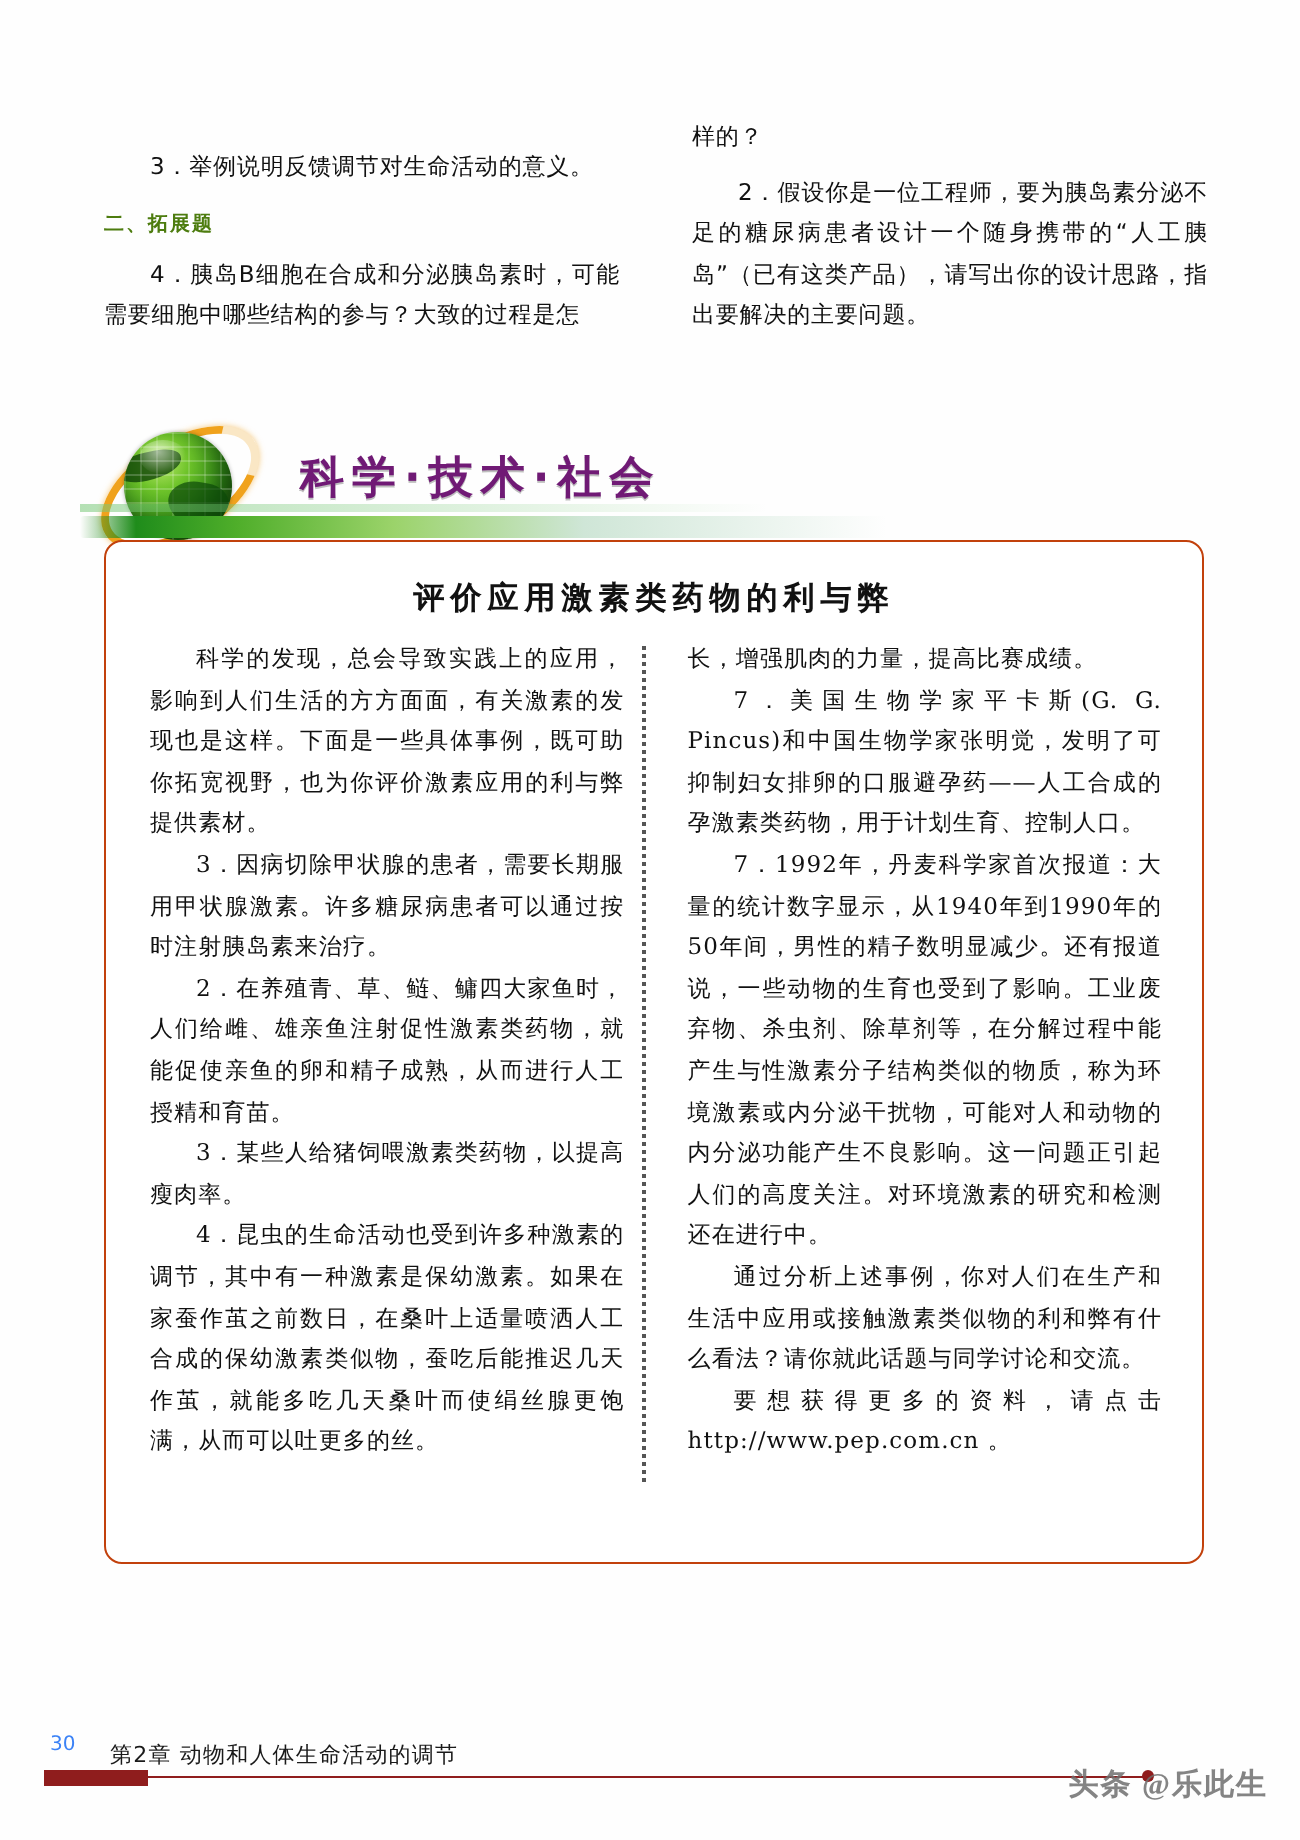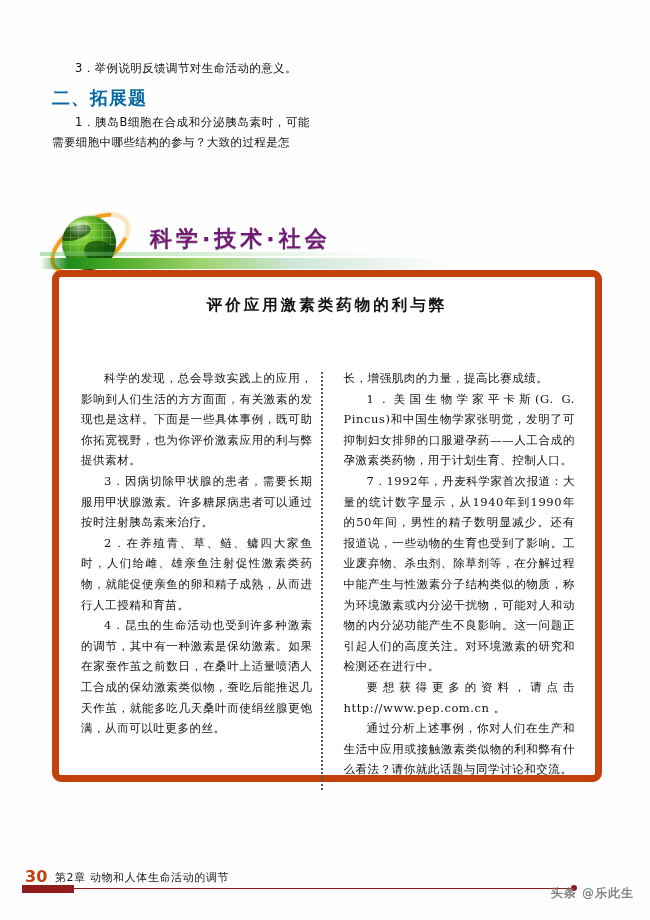--- a/index.html
+++ b/index.html
@@ -54,38 +54,38 @@
   .ex-line {
     font-size: 11.5px;
     line-height: 20.5px;
     letter-spacing: .4px;
     color: #111;
     text-align: justify;
     font-family: "DejaVu Sans", "Liberation Sans", sans-serif;
   }
   .ex-line.indent { text-indent: 2em; }
   .ex-head {
-    font-size: 18px;
+    font-size: 10px;
     font-weight: bold;
     line-height: 20px;
     letter-spacing: 1px;
     margin: 9px 0 4px 0;
-    color: #0369a1;
+    color: #4d7c0f;
   }
   .ex-p { margin: 0 0 0 0; }
   .ex-gap { height: 7px; }
 
   
   .sts-card {
     position: absolute;
     left: 52px;
     top: 270px;
     width: 550px;
     height: 512px;
-    border: 7px solid #c2410c;
+    border: 1px solid #c2410c;
     border-radius: 9px;
     background: #ffffff;
     box-sizing: border-box;
   }
 
   
   .sts-banner {
     position: absolute;
     left: 40px;
     top: 208px;
@@ -213,21 +213,20 @@
     color: #111;
     font-family: "DejaVu Serif", "Liberation Serif", serif;
   }
 
   .article-body {
     position: absolute;
     left: 22px;
     top: 48px;
     right: 20px;
     display: flex;
-    margin-top: 43px;
   }
   .art-col { width: 243px; }
   .art-divider {
     width: 20px;
     position: relative;
   }
   .art-divider::before {
     content: "";
     position: absolute;
     left: 9px;
@@ -279,58 +278,64 @@
     top: 17px;
     width: 6px;
     height: 6px;
     border-radius: 50%;
     background: #8f1d1d;
   }
   .footer-page {
     position: absolute;
     left: 3px;
     top: -1px;
-    font-size: 16px;
-    font-weight: bold;
-    color: #c2410c;
+    font-size: 10px;
+    font-weight: normal;
+    color: #3b82f6;
   }
   .footer-text {
     position: absolute;
     left: 33px;
     top: 2px;
     font-size: 11px;
     letter-spacing: .6px;
     color: #1a1a1a;
   }
 
   .watermark {
     position: absolute;
     right: 16px;
     bottom: 18px;
-    font-size: 12px;
+    font-size: 15px;
     font-weight: bold;
     letter-spacing: 1px;
     color: #6f6f6f;
     opacity: .85;
+    font-family: Liberation Serif, serif;
   }
 </style>
 </head>
 <body>
 
 <div class="page">
 
   <div class="exercises">
     <div class="ex-col left">
       <p class="ex-line ex-p indent">3．举例说明反馈调节对生命活动的意义。</p>
       <div class="ex-head">二、拓展题</div>
-      <p class="ex-line ex-p indent">1．胰岛B细胞在合成和分泌胰岛素时，可能需要细胞中哪些结构的参与？大致的过程是怎</p>
+      <p class="ex-line ex-p indent">4．胰岛B细胞在合成和分泌胰岛素时，可能需要细胞中哪些结构的参与？大致的过程是怎</p>
     </div>
 
     <div class="ex-divider"></div>
 
+    <div class="ex-col right">
+      <p class="ex-line ex-p">样的？</p>
+      <div class="ex-gap"></div>
+      <p class="ex-line ex-p indent">2．假设你是一位工程师，要为胰岛素分泌不足的糖尿病患者设计一个随身携带的“人工胰岛”（已有这类产品），请写出你的设计思路，指出要解决的主要问题。</p>
+    </div>
   </div>
 
   <div class="sts-banner">
     <div class="globe-wrap">
       <div class="orbit"></div>
       <div class="globe">
         <div class="globe-grid"></div>
         <div class="globe-gloss"></div>
       </div>
     </div>
@@ -340,31 +345,32 @@
   </div>
 
   <div class="sts-card">
     <div class="article-title">评价应用激素类药物的利与弊</div>
 
     <div class="article-body">
       <div class="art-col left">
         <p class="art-p indent">科学的发现，总会导致实践上的应用，影响到人们生活的方方面面，有关激素的发现也是这样。下面是一些具体事例，既可助你拓宽视野，也为你评价激素应用的利与弊提供素材。</p>
         <p class="art-p indent">3．因病切除甲状腺的患者，需要长期服用甲状腺激素。许多糖尿病患者可以通过按时注射胰岛素来治疗。</p>
         <p class="art-p indent">2．在养殖青、草、鲢、鳙四大家鱼时，人们给雌、雄亲鱼注射促性激素类药物，就能促使亲鱼的卵和精子成熟，从而进行人工授精和育苗。</p>
+        <p class="art-p indent">3．某些人给猪饲喂激素类药物，以提高瘦肉率。</p>
         <p class="art-p indent">4．昆虫的生命活动也受到许多种激素的调节，其中有一种激素是保幼激素。如果在家蚕作茧之前数日，在桑叶上适量喷洒人工合成的保幼激素类似物，蚕吃后能推迟几天作茧，就能多吃几天桑叶而使绢丝腺更饱满，从而可以吐更多的丝。</p>
       </div>
 
       <div class="art-divider"></div>
 
       <div class="art-col right">
         <p class="art-p">长，增强肌肉的力量，提高比赛成绩。</p>
-        <p class="art-p indent">1．美国生物学家平卡斯(G. G. Pincus)和中国生物学家张明觉，发明了可抑制妇女排卵的口服避孕药——人工合成的孕激素类药物，用于计划生育、控制人口。</p>
+        <p class="art-p indent">7．美国生物学家平卡斯(G. G. Pincus)和中国生物学家张明觉，发明了可抑制妇女排卵的口服避孕药——人工合成的孕激素类药物，用于计划生育、控制人口。</p>
         <p class="art-p indent">7．1992年，丹麦科学家首次报道：大量的统计数字显示，从1940年到1990年的50年间，男性的精子数明显减少。还有报道说，一些动物的生育也受到了影响。工业废弃物、杀虫剂、除草剂等，在分解过程中能产生与性激素分子结构类似的物质，称为环境激素或内分泌干扰物，可能对人和动物的内分泌功能产生不良影响。这一问题正引起人们的高度关注。对环境激素的研究和检测还在进行中。</p>
+        <p class="art-p indent">通过分析上述事例，你对人们在生产和生活中应用或接触激素类似物的利和弊有什么看法？请你就此话题与同学讨论和交流。</p>
         <p class="art-p indent">要想获得更多的资料，请点击 http://www.pep.com.cn 。</p>
-        <p class="art-p indent">通过分析上述事例，你对人们在生产和生活中应用或接触激素类似物的利和弊有什么看法？请你就此话题与同学讨论和交流。</p>
       </div>
     </div>
   </div>
 
   <div class="footer">
     <div class="footer-redbar"></div>
     <div class="footer-rule"></div>
     <div class="footer-dot"></div>
     <div class="footer-page">30</div>
     <div class="footer-text">第2章  动物和人体生命活动的调节</div>

